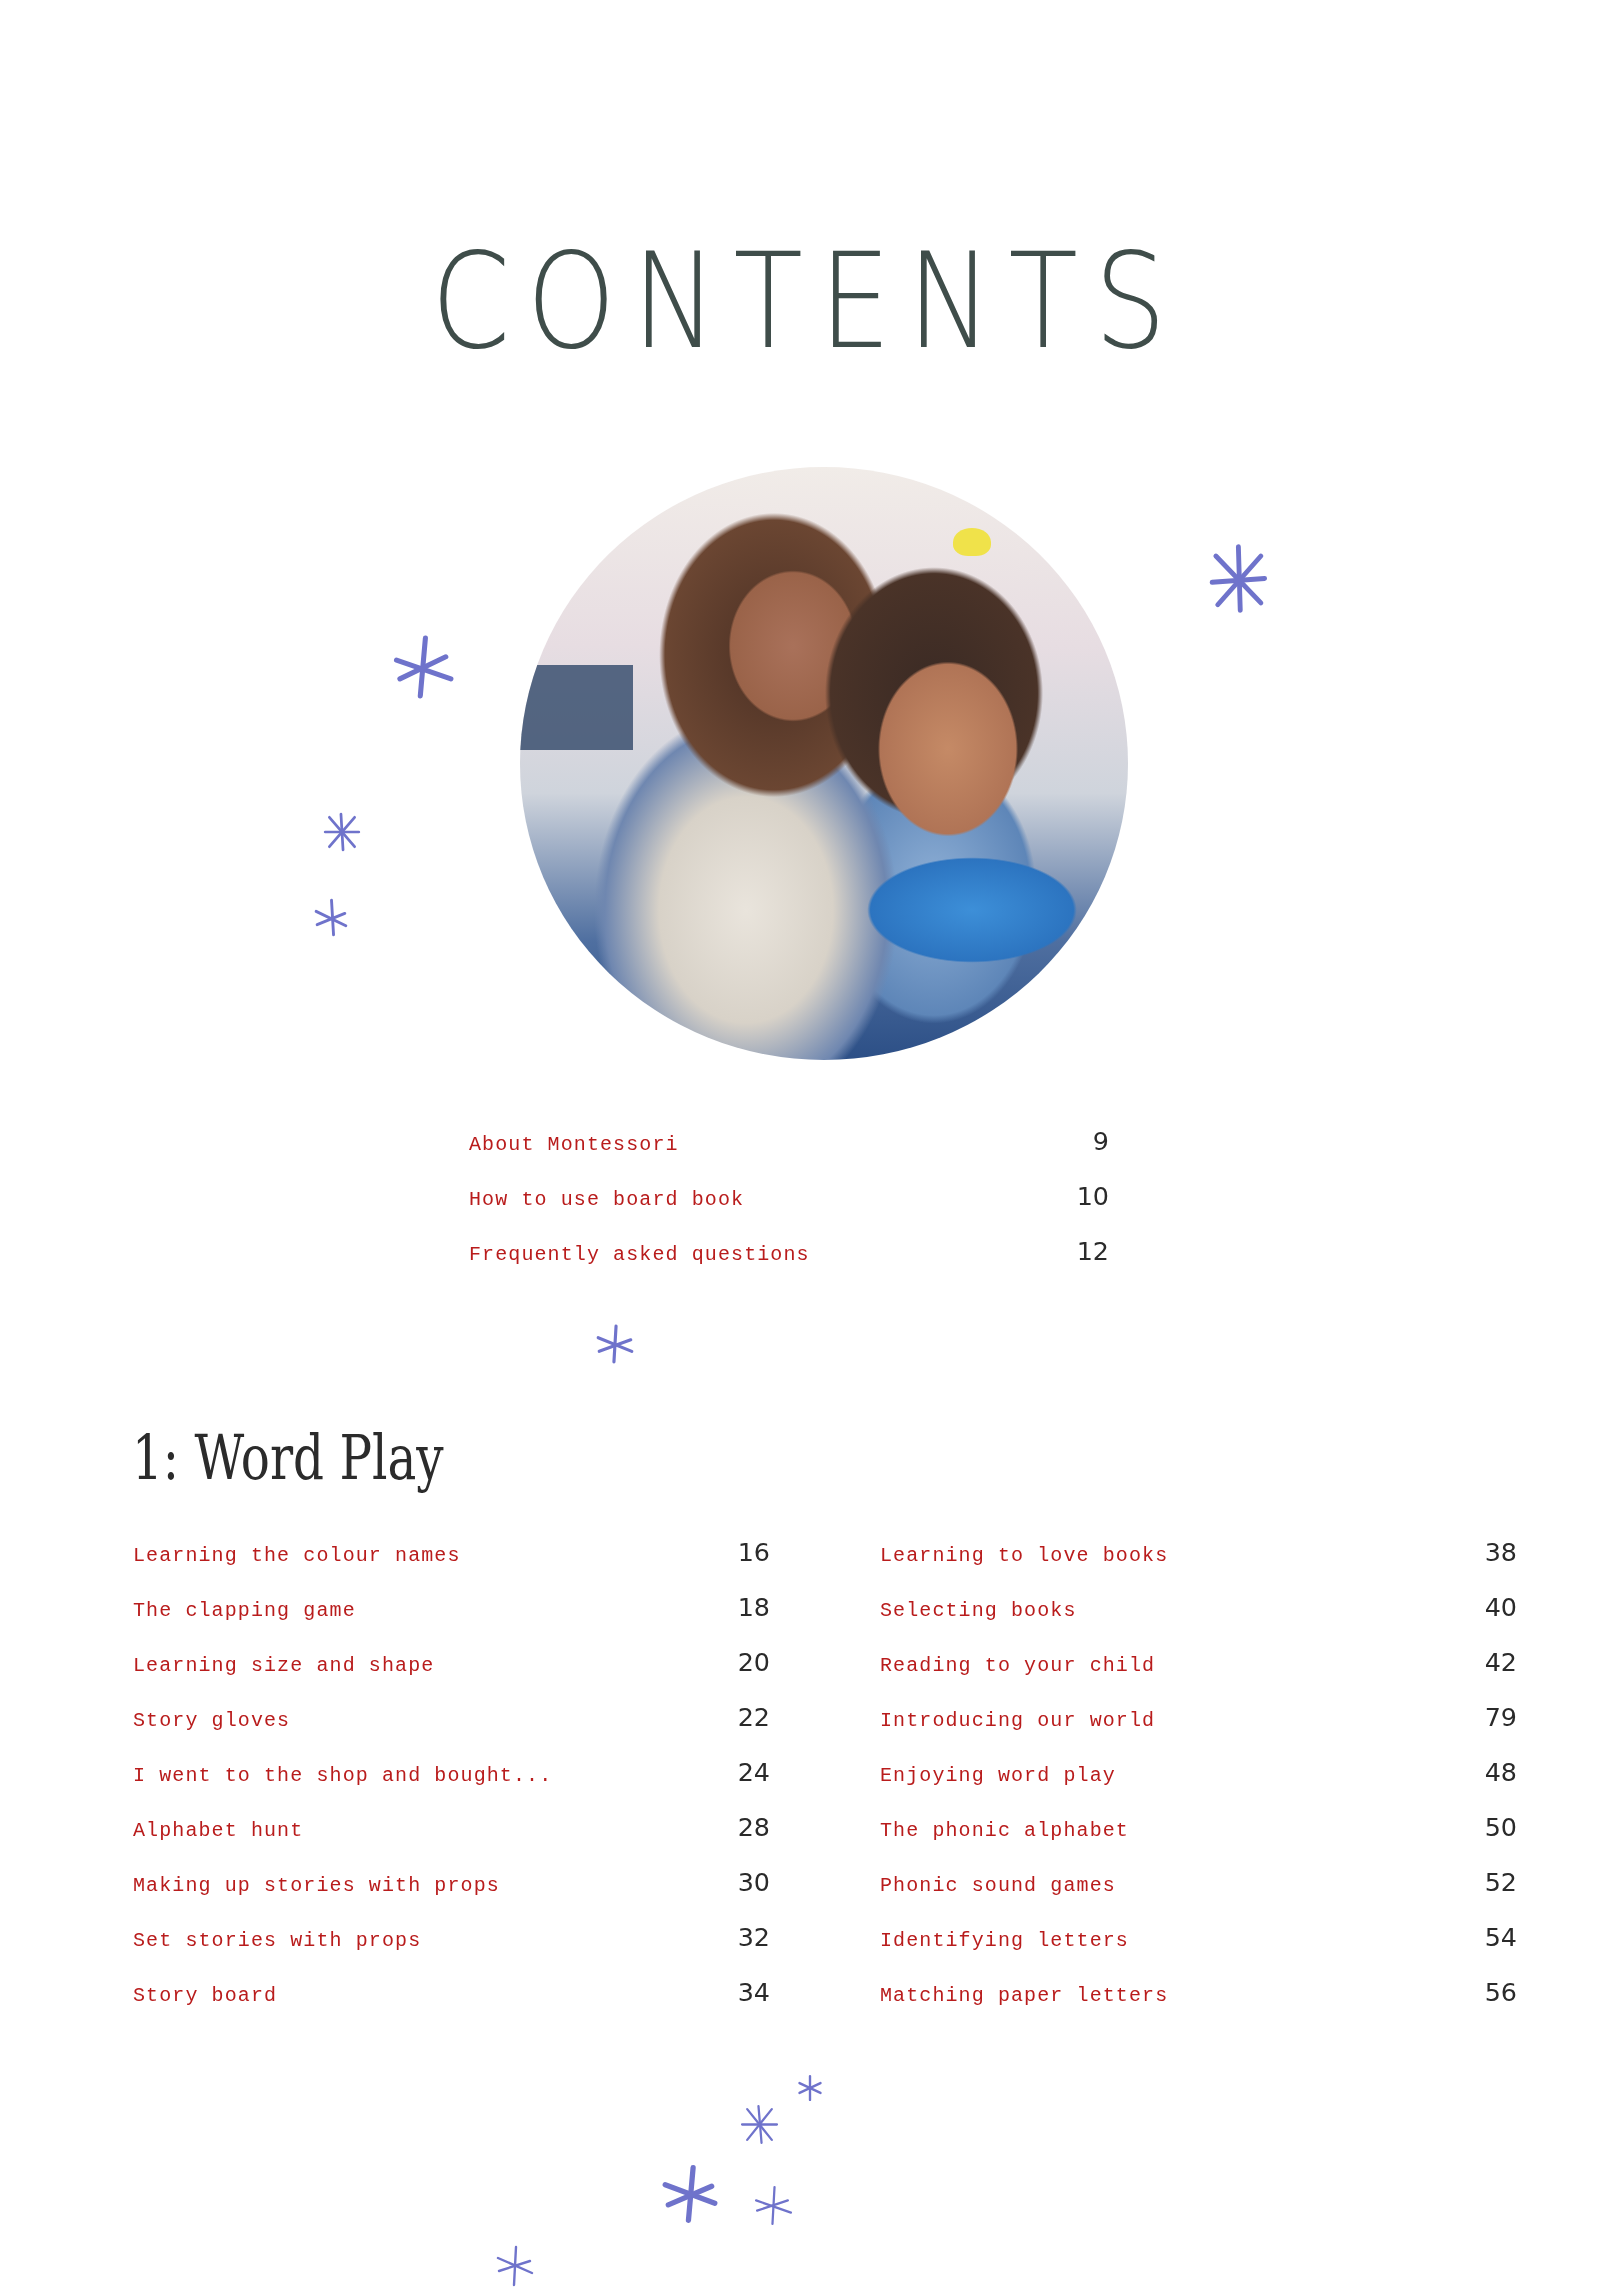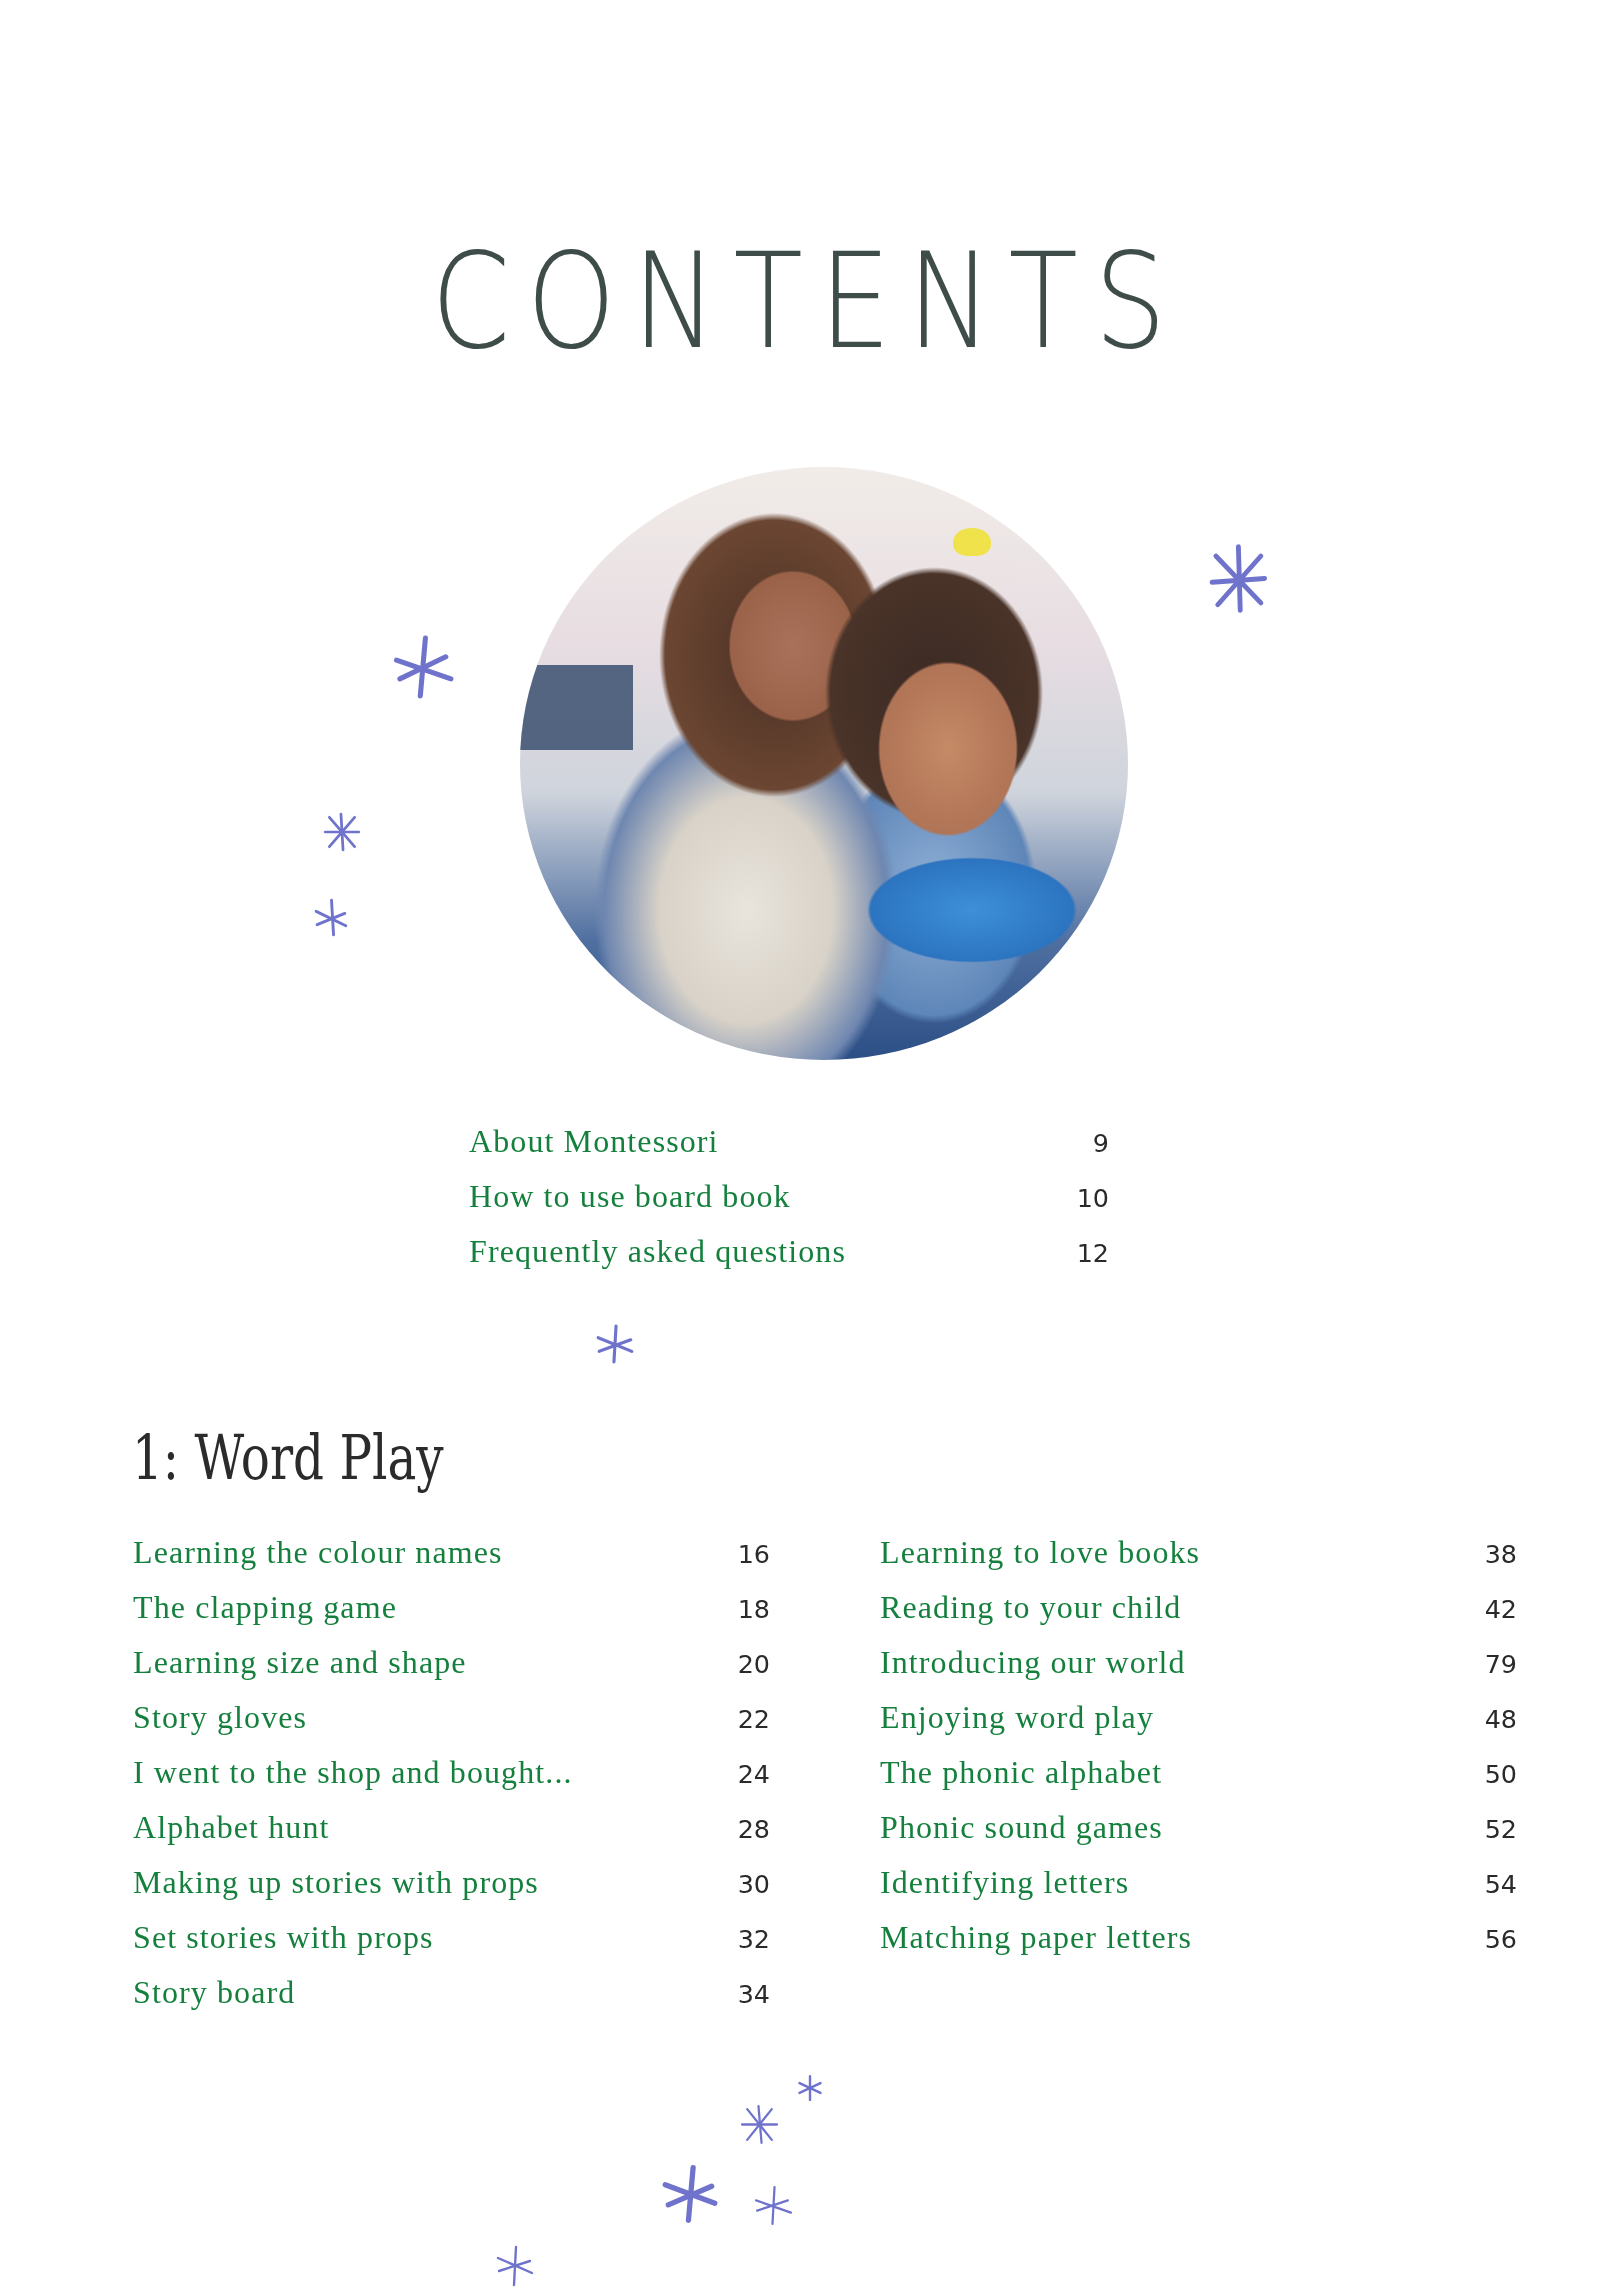--- a/index.html
+++ b/index.html
@@ -35,22 +35,22 @@
   }
   .star svg { display: block; width: 100%; height: 100%; }
   .intro {
     position: absolute; left: 469px; top: 1122px; width: 640px;
   }
   .toc-row {
     display: flex; justify-content: space-between; align-items: baseline;
     height: 55px; line-height: 38px;
   }
   .toc-title {
-    font-family: Liberation Serif, serif; font-weight: 200;
-    font-size: 32px; letter-spacing: 1.1px; color: #15803d;
+    font-family: Liberation Mono, monospace; font-weight: 200;
+    font-size: 20px; letter-spacing: 1.1px; color: #b91c1c;
   }
   .toc-page {
     font-family: "DejaVu Sans", sans-serif; font-size: 25.4px; color: #2a2a2a;
   }
   .section-heading {
     position: absolute; left: 132px; top: 1420px;
     font-family: "DejaVu Serif", serif; font-size: 62px; line-height: 75px;
     color: #2b2b2b; white-space: nowrap;
     transform: scaleX(0.78); transform-origin: left top;
   }
@@ -217,20 +217,24 @@
       <span class="toc-page">34</span>
     </div>
 </div>
 
 <div class="col col-right">
   <div class="toc-row">
       <span class="toc-title">Learning to love books</span>
       <span class="toc-page">38</span>
     </div>
   <div class="toc-row">
+      <span class="toc-title">Selecting books</span>
+      <span class="toc-page">40</span>
+    </div>
+  <div class="toc-row">
       <span class="toc-title">Reading to your child</span>
       <span class="toc-page">42</span>
     </div>
   <div class="toc-row">
       <span class="toc-title">Introducing our world</span>
       <span class="toc-page">79</span>
     </div>
   <div class="toc-row">
       <span class="toc-title">Enjoying word play</span>
       <span class="toc-page">48</span>

